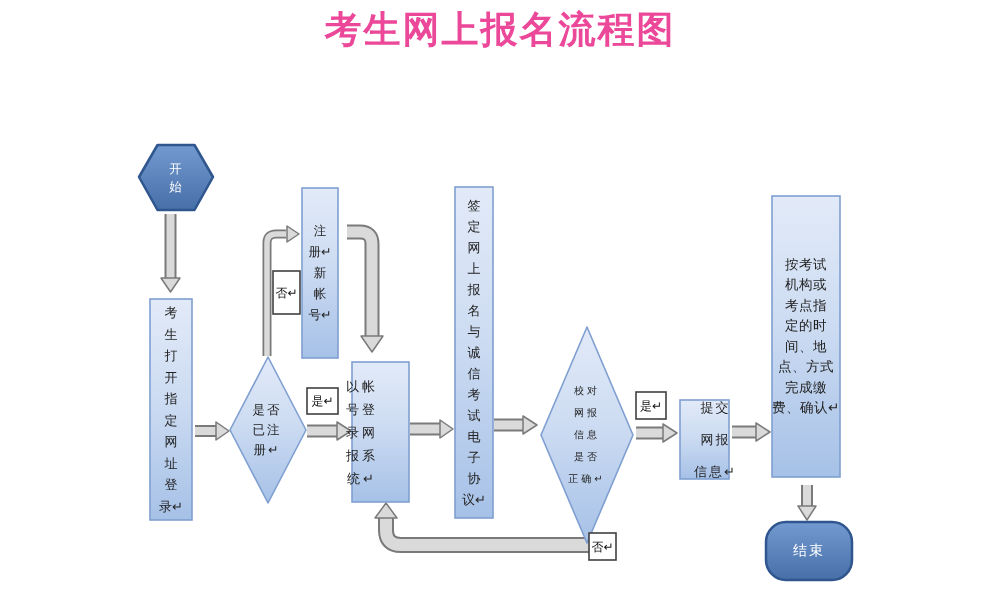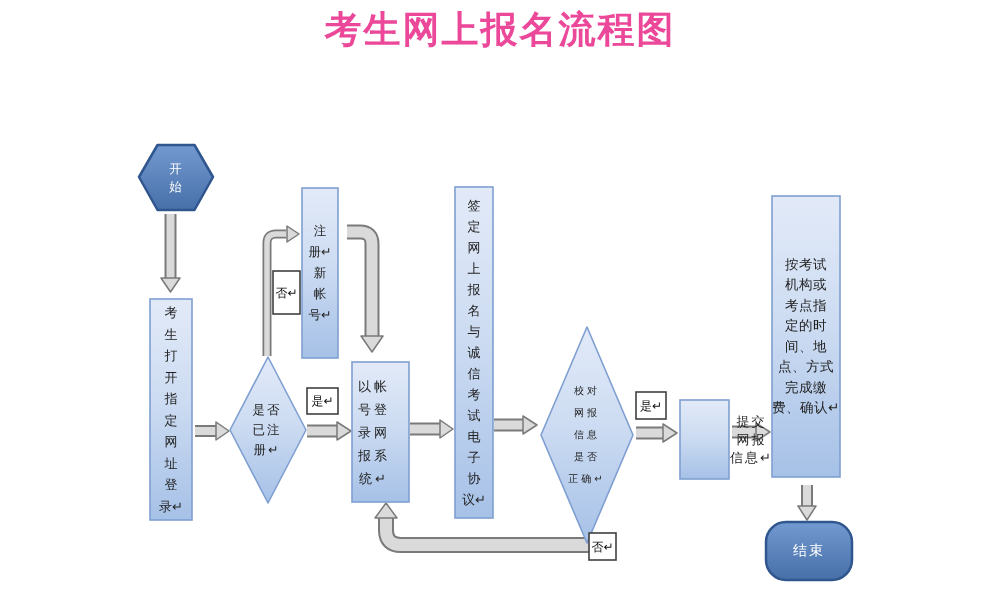--- a/index.html
+++ b/index.html
@@ -126,21 +126,21 @@
   <div class="nt light" style="left:228px;top:357px;width:78px;height:146px;font-size:12.5px;line-height:20px;letter-spacing:2px;">是否
 已注
 册↵</div>
 
   <div class="nt light" style="left:302px;top:188px;width:36px;height:170px;font-size:12.5px;line-height:21px;">注
 册↵
 新
 帐
 号↵</div>
 
-  <div class="nt light" style="left:348px;top:362px;width:52px;height:140px;font-size:13px;line-height:23px;letter-spacing:3px;font-family:Liberation Serif, serif;">以帐
+  <div class="nt light" style="left:336px;top:362px;width:52px;height:140px;font-size:13px;line-height:23px;letter-spacing:3px;font-family:Liberation Serif, serif;">以帐
 号登
 录网
 报系
 统↵</div>
 
   <div class="nt light" style="left:455px;top:187px;width:38px;height:331px;font-size:13px;line-height:21px;">签
 定
 网
 上
 报
@@ -154,21 +154,21 @@
 子
 协
 议↵</div>
 
   <div class="nt light" style="left:541px;top:327px;width:92px;height:216px;font-size:10px;line-height:22px;letter-spacing:3px;">校对
 网报
 信息
 是否
 正确↵</div>
 
-  <div class="nt light" style="left:680px;top:400px;width:71px;height:79px;font-size:13px;line-height:18px;letter-spacing:2px;padding-left:36px;">提交
+  <div class="nt light" style="left:680px;top:400px;width:71px;height:79px;font-size:13px;line-height:32px;letter-spacing:2px;">提交
 网报
 信息↵</div>
 
   <div class="nt light" style="left:772px;top:196px;width:68px;height:281px;font-size:13.5px;line-height:20.5px;letter-spacing:0.5px;border-radius:26px;">按考试
 机构或
 考点指
 定的时
 间、地
 点、方式
 完成缴

